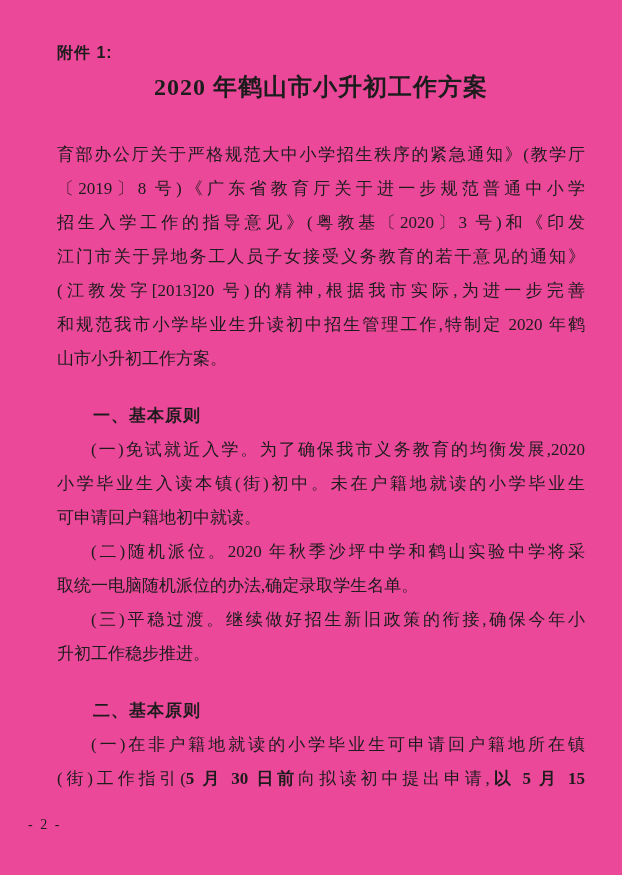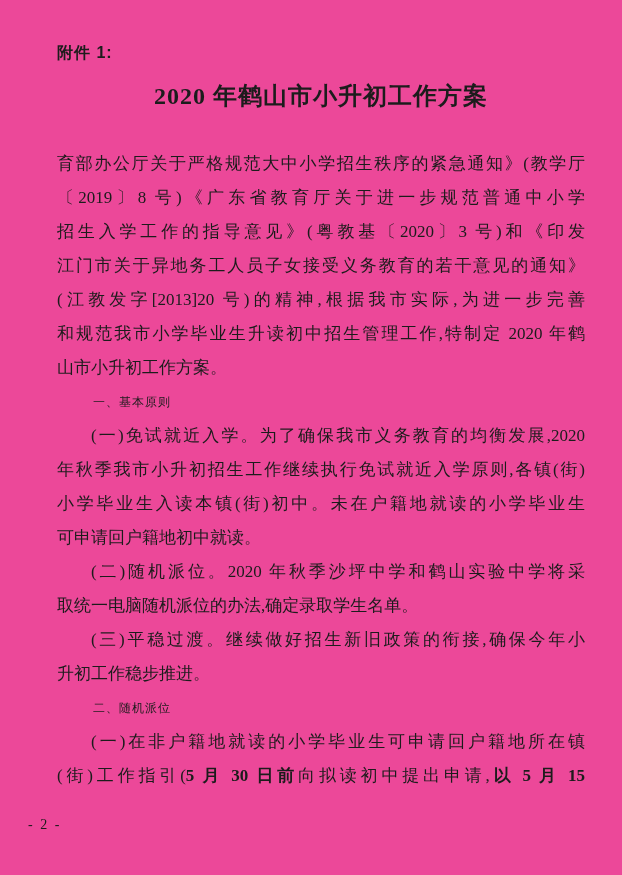--- a/index.html
+++ b/index.html
@@ -22,21 +22,21 @@
     width: 528px;
   }
   .attachment-label {
     font-family: "Liberation Sans", sans-serif;
     font-weight: 700;
     font-size: 16px;
     line-height: 20px;
     letter-spacing: 1px;
   }
   .doc-title {
-    margin-top: 18px;
+    margin-top: 9px;
     text-align: center;
     font-family: "Liberation Serif", serif;
     font-weight: 700;
     font-size: 24px;
     line-height: 30px;
     letter-spacing: 1px;
   }
   .doc-body {
     margin-top: 36px;
     font-size: 17px;
@@ -47,25 +47,26 @@
     text-align-last: justify;
     white-space: normal;
   }
   .line.indent { text-indent: 34px; }
   .line.last {
     text-align: right;
     text-align-last: left;
   }
   .heading {
     font-family: "Liberation Sans", sans-serif;
-    font-weight: 400;
-    font-size: 12px;
+    font-weight: 700;
+    font-size: 17px;
     line-height: 34px;
     text-indent: 36px;
     letter-spacing: 1px;
+    margin-top: 23px;
   }
   .b { font-weight: 700; }
   .page-number {
     position: absolute;
     left: 28px;
     top: 815px;
     font-size: 14px;
     line-height: 20px;
     letter-spacing: 2px;
   }
@@ -83,33 +84,32 @@
           <div class="line"><span>〔2019〕8 号)《广东省教育厅关于进一步规范普通中小学</span></div>
           <div class="line"><span>招生入学工作的指导意见》(粤教基〔2020〕3 号)和《印发</span></div>
           <div class="line"><span>江门市关于异地务工人员子女接受义务教育的若干意见的通知》</span></div>
           <div class="line"><span>(江教发字[2013]20 号)的精神,根据我市实际,为进一步完善</span></div>
           <div class="line"><span>和规范我市小学毕业生升读初中招生管理工作,特制定 2020 年鹤</span></div>
           <div class="line last"><span>山市小升初工作方案。</span></div>
         </div>
         <div class="heading">一、基本原则</div>
         <div class="paragraph">
           <div class="line indent"><span>(一)免试就近入学。为了确保我市义务教育的均衡发展,2020</span></div>
-          <div class="line"><span>年秋季我市小升初招生工作继续执行免试就近入学原则,各镇(街)</span></div>
           <div class="line"><span>小学毕业生入读本镇(街)初中。未在户籍地就读的小学毕业生</span></div>
           <div class="line last"><span>可申请回户籍地初中就读。</span></div>
         </div>
         <div class="paragraph">
           <div class="line indent"><span>(二)随机派位。2020 年秋季沙坪中学和鹤山实验中学将采</span></div>
           <div class="line last"><span>取统一电脑随机派位的办法,确定录取学生名单。</span></div>
         </div>
         <div class="paragraph">
           <div class="line indent"><span>(三)平稳过渡。继续做好招生新旧政策的衔接,确保今年小</span></div>
           <div class="line last"><span>升初工作稳步推进。</span></div>
         </div>
-        <div class="heading">二、随机派位</div>
+        <div class="heading">二、基本原则</div>
         <div class="paragraph">
           <div class="line indent"><span>(一)在非户籍地就读的小学毕业生可申请回户籍地所在镇</span></div>
           <div class="line"><span>(街)工作指引(</span><span class="b">5 月 30 日前</span><span>向拟读初中提出申请,</span><span class="b">以 5 月 15</span></div>
         </div>
       </div>
   </div>
   <div class="page-number">- 2 -</div>
 </div>
 
 </body></html>

